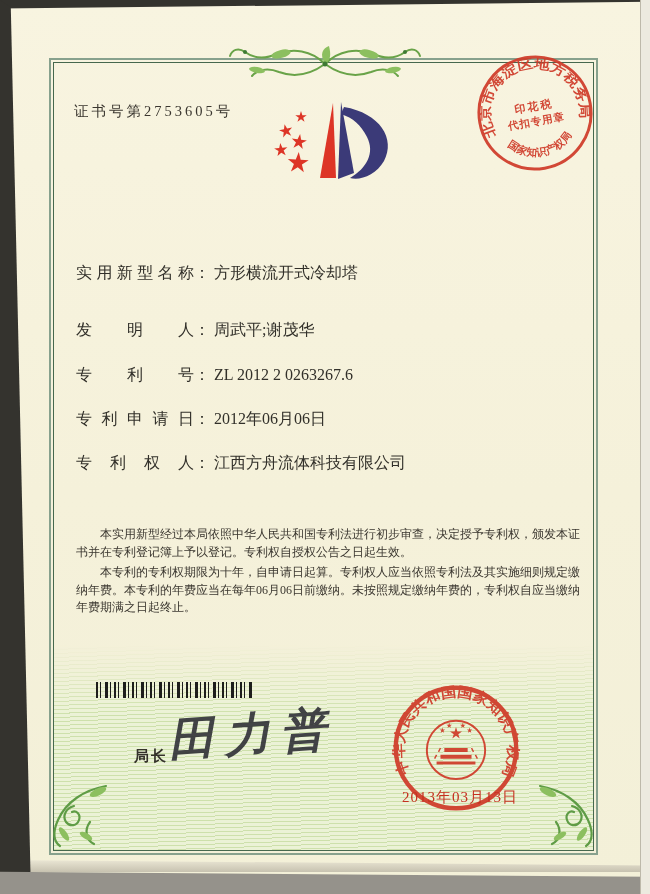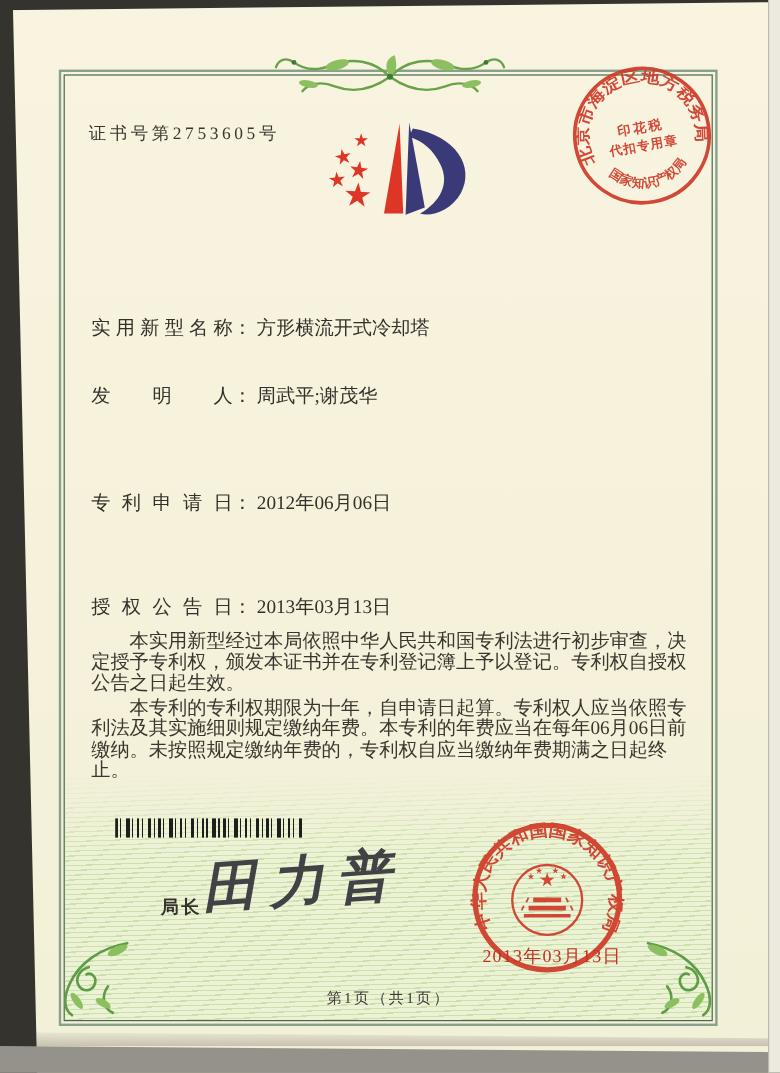--- a/index.html
+++ b/index.html
@@ -27,21 +27,21 @@
     mask-image:linear-gradient(to bottom,transparent 0,#000 70px);}
   .orn{position:absolute;z-index:6;}
   
   .cert-no{position:absolute;left:74px;top:102px;font-size:14.5px;letter-spacing:3px;color:#3a362f;z-index:10;}
   .logo{position:absolute;left:256px;top:94px;z-index:10;}
   .title{position:absolute;left:53px;top:190px;width:542px;text-align:center;font-size:35px;
     font-weight:bold;letter-spacing:9px;color:#27211a;z-index:10;}
   .field-row{position:absolute;left:76px;font-size:16px;color:#32302a;z-index:10;white-space:nowrap;}
   .field-label{display:inline-block;width:118px;text-align:justify;text-align-last:justify;vertical-align:bottom;}
   .field-colon{display:inline-block;margin-right:4px;}
-  .paras{position:absolute;left:76px;top:526px;width:504px;font-size:16px;line-height:17.5px;
+  .paras{position:absolute;left:76px;top:526px;width:504px;font-size:12px;line-height:17.5px;
     color:#3a362f;z-index:10;}
   .paras p{margin:0 0 3px 0;text-indent:2em;}
   .barcode{position:absolute;left:96px;top:682px;width:158px;height:16px;z-index:10;
     background:repeating-linear-gradient(90deg,#1e1e1c 0 2px,transparent 2px 4px,#1e1e1c 4px 5px,
       transparent 5px 9px,#1e1e1c 9px 12px,transparent 12px 14px,#1e1e1c 14px 15px,transparent 15px 18px);}
   .issuer-title{position:absolute;left:134px;top:747px;font-size:15px;letter-spacing:2px;color:#35322b;z-index:10;font-weight:bold;}
   .signature{position:absolute;left:168px;top:704px;font-size:46px;font-style:italic;font-weight:600;
     letter-spacing:10px;color:#2b2b33;transform:rotate(-4deg);opacity:.88;z-index:10;white-space:nowrap;}
   .seal{position:absolute;z-index:20;opacity:.92;}
   .seal-date{position:absolute;left:402px;top:788px;font-size:15px;letter-spacing:1px;color:#c5301f;
@@ -121,25 +121,28 @@
     <use href="#st" transform="translate(42,69) scale(11) rotate(4)" fill="#dd3526"></use>
   </svg>
 
 
   <div class="field-row" style="top:263px">
     <span class="field-label">实用新型名称</span><span class="field-colon">：</span><span>方形横流开式冷却塔</span>
   </div>
   <div class="field-row" style="top:320px">
     <span class="field-label">发明人</span><span class="field-colon">：</span><span>周武平;谢茂华</span>
   </div>
+  <div class="field-row" style="top:365px">
+    <span class="field-label">专利号</span><span class="field-colon">：</span><span>ZL 2012 2 0263267.6</span>
+  </div>
   <div class="field-row" style="top:409px">
     <span class="field-label">专利申请日</span><span class="field-colon">：</span><span>2012年06月06日</span>
   </div>
-  <div class="field-row" style="top:496px">
-    <span class="field-label">授权公告日</span><span class="field-colon">：</span><span>2013年03月13日</span>
+  <div class="field-row" style="top:453px">
+    <span class="field-label">专利权人</span><span class="field-colon">：</span><span>江西方舟流体科技有限公司</span>
   </div>
 
   <div class="paras">
     <p>本实用新型经过本局依照中华人民共和国专利法进行初步审查，决定授予专利权，颁发本证书并在专利登记簿上予以登记。专利权自授权公告之日起生效。</p>
     <p>本专利的专利权期限为十年，自申请日起算。专利权人应当依照专利法及其实施细则规定缴纳年费。本专利的年费应当在每年06月06日前缴纳。未按照规定缴纳年费的，专利权自应当缴纳年费期满之日起终止。</p>
   </div>
 
   <div class="barcode"></div>
 
   <div class="issuer-title">局长</div>
@@ -171,20 +174,19 @@
     <text font-size="12.5" fill="#cf3a28" font-weight="bold">
       <textPath href="#taxTop" textLength="170" lengthAdjust="spacingAndGlyphs">北京市海淀区地方税务局</textPath>
     </text>
     <text font-size="10.5" fill="#cf3a28" font-weight="bold">
       <textPath href="#taxBot" textLength="74" lengthAdjust="spacingAndGlyphs">国家知识产权局</textPath>
     </text>
     <text x="60" y="57" text-anchor="middle" font-size="11" letter-spacing="2" fill="#cf3a28" font-weight="bold">印花税</text>
     <text x="60" y="72" text-anchor="middle" font-size="10.5" letter-spacing="1" fill="#cf3a28" font-weight="bold">代扣专用章</text>
   </svg>
 
-  <div class="footer">第1页（共1页）</div>
 
   <div class="edge-top"></div>
   <div class="edge-left"></div>
   <div class="edge-bottom-paper"></div>
   <div class="edge-bottom-scan"></div>
   <div class="edge-right"></div>
 </div>
 
 </body></html>

